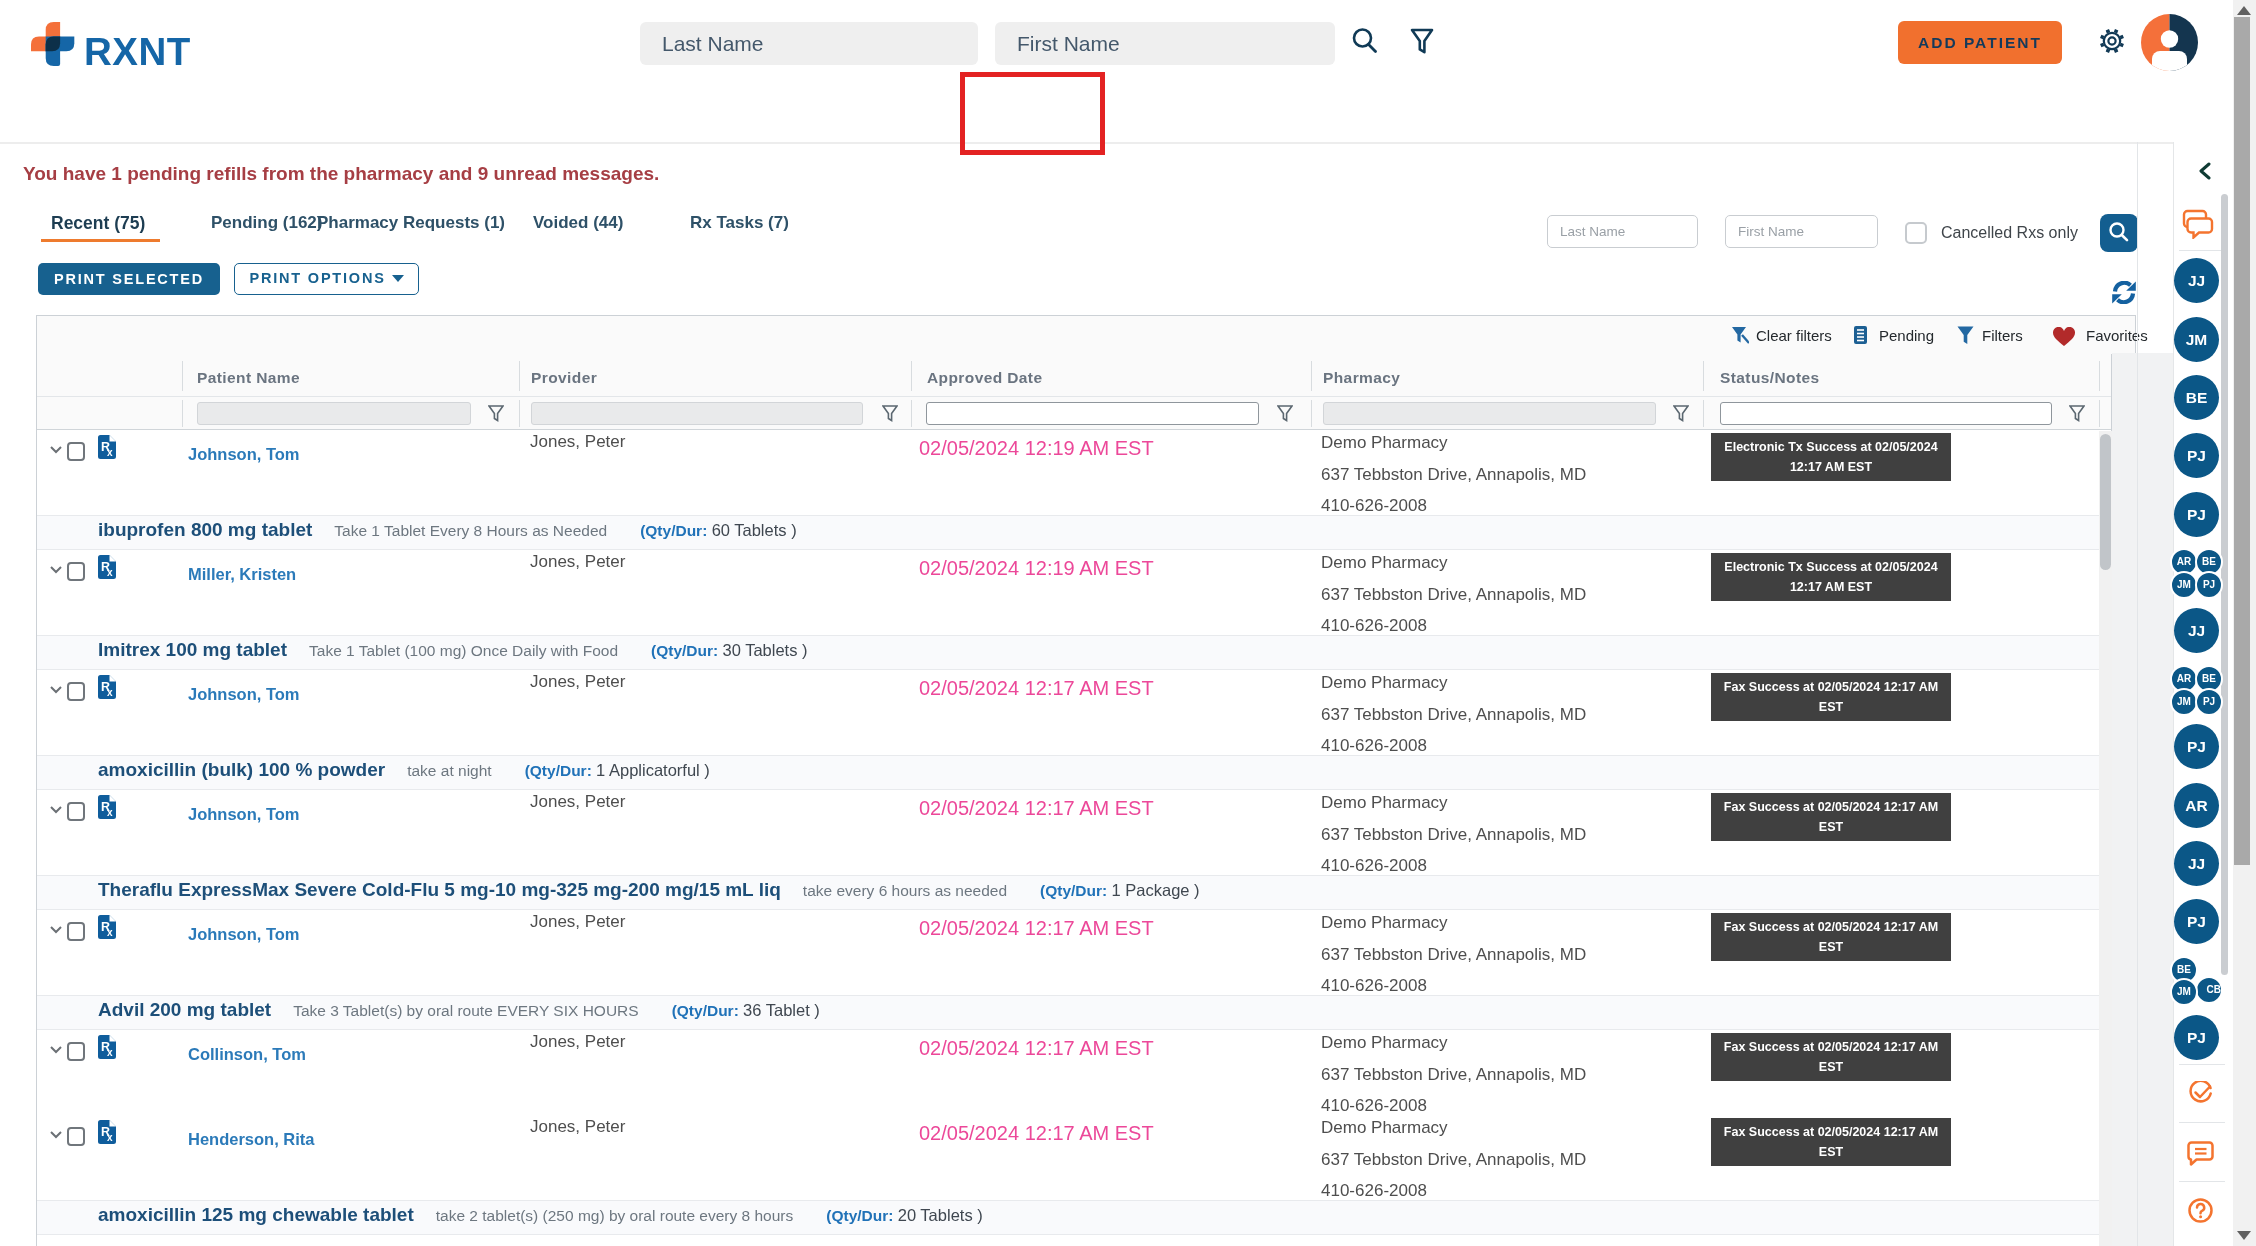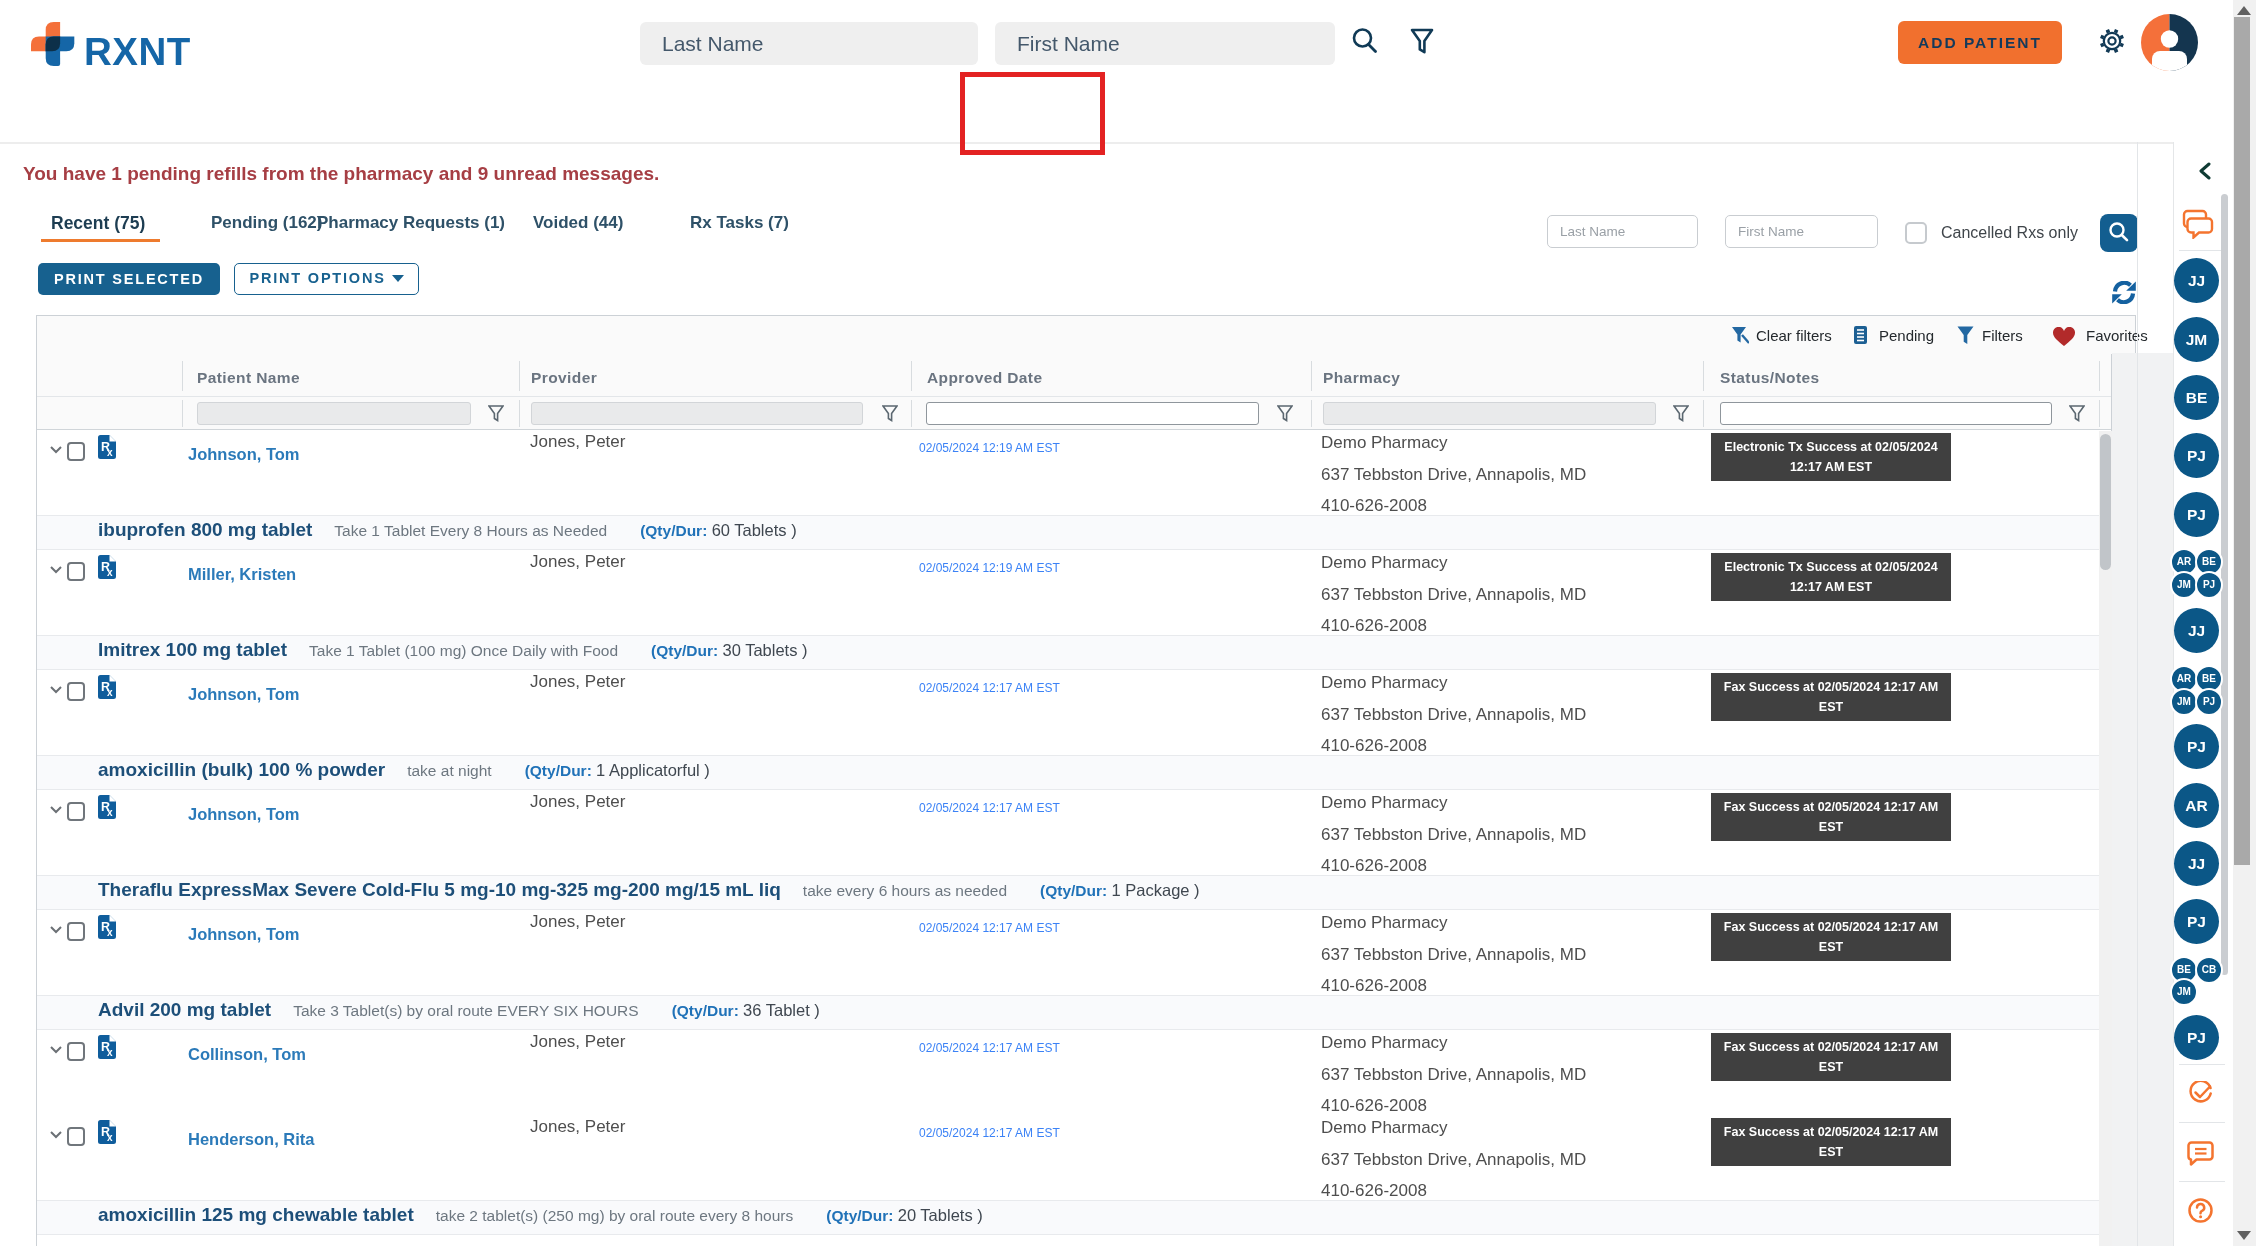--- a/index.html
+++ b/index.html
@@ -51,21 +51,21 @@
   .finput { position:absolute; top:5px; height:23px; border-radius:3px; }
   .ffun { position:absolute; top:8px; }
   .fgray { background:#e9eaeb; border:1px solid #d2d5d8; }
   .fwhite { background:#fff; border:1px solid #8f969c; }
 
   #tbody { position:absolute; left:0; top:76px; width:2076px; height:816px; }
   .blk-main { position:relative; width:2076px; height:85px; background:#fff; }
   .blk-drug { position:relative; width:2076px; height:35px; background:#f9fafc; border-top:1px solid #e8eaed; border-bottom:1px solid #e8eaed; }
   .pname { position:absolute; left:151px; top:14px; font-size:16.5px; font-weight:bold; color:#2b7ab9; line-height:20px; }
   .prov  { position:absolute; left:493px; top:2px; font-size:17px; color:#4e4e4e; line-height:20px; }
-  .adate { position:absolute; left:882px; top:8px; font-size:12px; color:#3b82f6; line-height:20px; }
+  .adate { position:absolute; left:882px; top:8px; font-size:20px; color:#ec4899; line-height:20px; }
   .pharm { position:absolute; left:1284px; top:-3px; font-size:17px; color:#4e4e4e; line-height:31.5px; }
   .badge { position:absolute; left:1674px; top:3px; width:240px; height:48px; background:#404040; border-radius:0;
            color:#fff; font-size:12.5px; font-weight:bold; text-align:center; line-height:19.5px; padding-top:5px; }
   .chev { position:absolute; left:12px; top:15px; }
   .rowcb { position:absolute; left:30px; top:12px; width:18px; height:19px; border:2px solid #70767c; border-radius:4px; background:#fff; }
   .rxico { position:absolute; left:61px; top:5px; }
   .dname { font-size:19px; font-weight:bold; color:#1d4f79; margin-left:61px; margin-right:22px; }
   .ddir  { font-size:15.5px; color:#6d7780; margin-right:33px; }
   .dqty  { font-size:15.5px; font-weight:bold; color:#2072b8; }
   .dval  { font-size:16.5px; color:#3f4750; font-weight:normal; }
@@ -403,21 +403,21 @@
   <div class="bigav" style="top:608px;">JJ</div>
   <div class="smav" style="left:2170px; top:665px;">AR</div>
   <div class="smav" style="left:2195px; top:665px;">BE</div>
   <div class="smav" style="left:2170px; top:688px;">JM</div>
   <div class="smav" style="left:2195px; top:688px;">PJ</div>
   <div class="bigav" style="top:724px;">PJ</div>
   <div class="bigav" style="top:783px;">AR</div>
   <div class="bigav" style="top:841px;">JJ</div>
   <div class="bigav" style="top:899px;">PJ</div>
   <div class="smav" style="left:2170px; top:956px;">BE</div>
-  <div class="smav" style="left:2195px; top:956px;">CB</div>
+  <div class="smav" style="left:2195px; top:976px;text-align:right;">CB</div>
   <div class="smav" style="left:2170px; top:978px;">JM</div>
   <div class="bigav" style="top:1015px;">PJ</div>
   <div class="raildiv" style="top:1064px;"></div>
 
   <svg class="abs" style="left:2188px; top:1081px;" width="25" height="25" viewBox="0 0 25 25">
     <path d="M22.5 7 A10.2 10.2 0 1 0 22.7 12.5" fill="none" stroke="#f4742f" stroke-width="2.5" stroke-linecap="round"></path>
     <path d="M7.5 11.5 l4.5 4.5 l10 -10.5" fill="none" stroke="#f4742f" stroke-width="2.5" stroke-linecap="round" stroke-linejoin="round"></path>
   </svg>
   <div class="raildiv" style="top:1122px;"></div>
 

